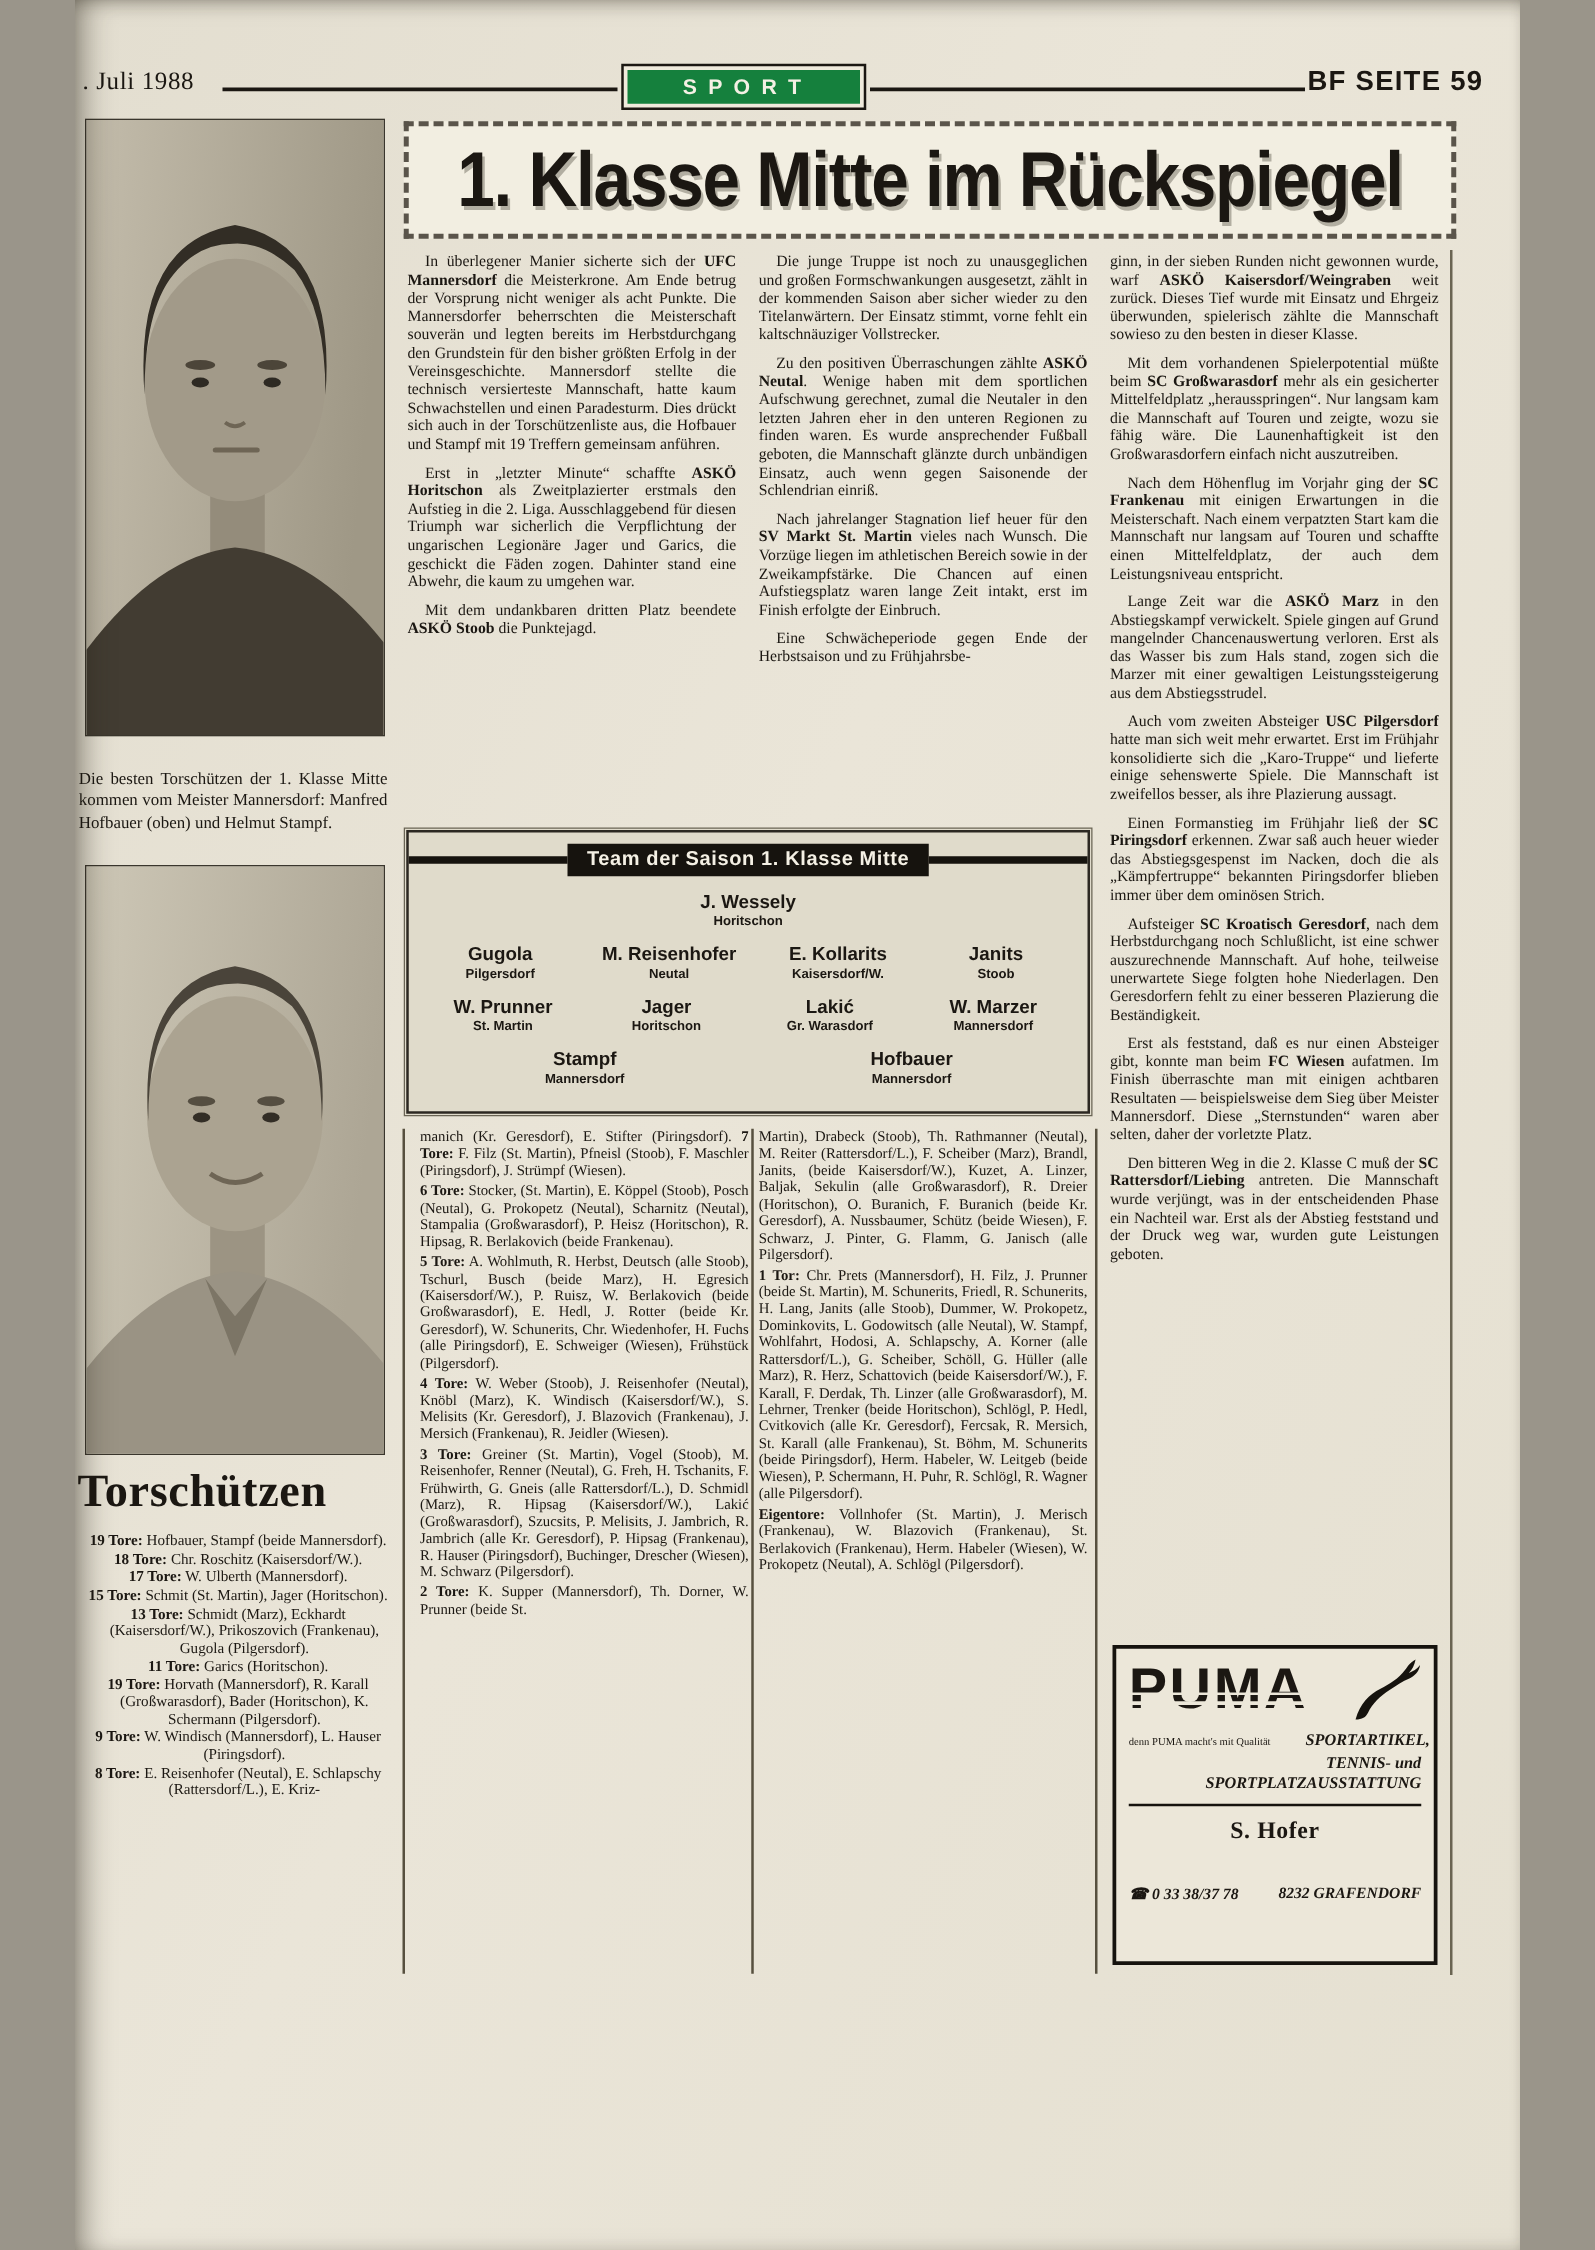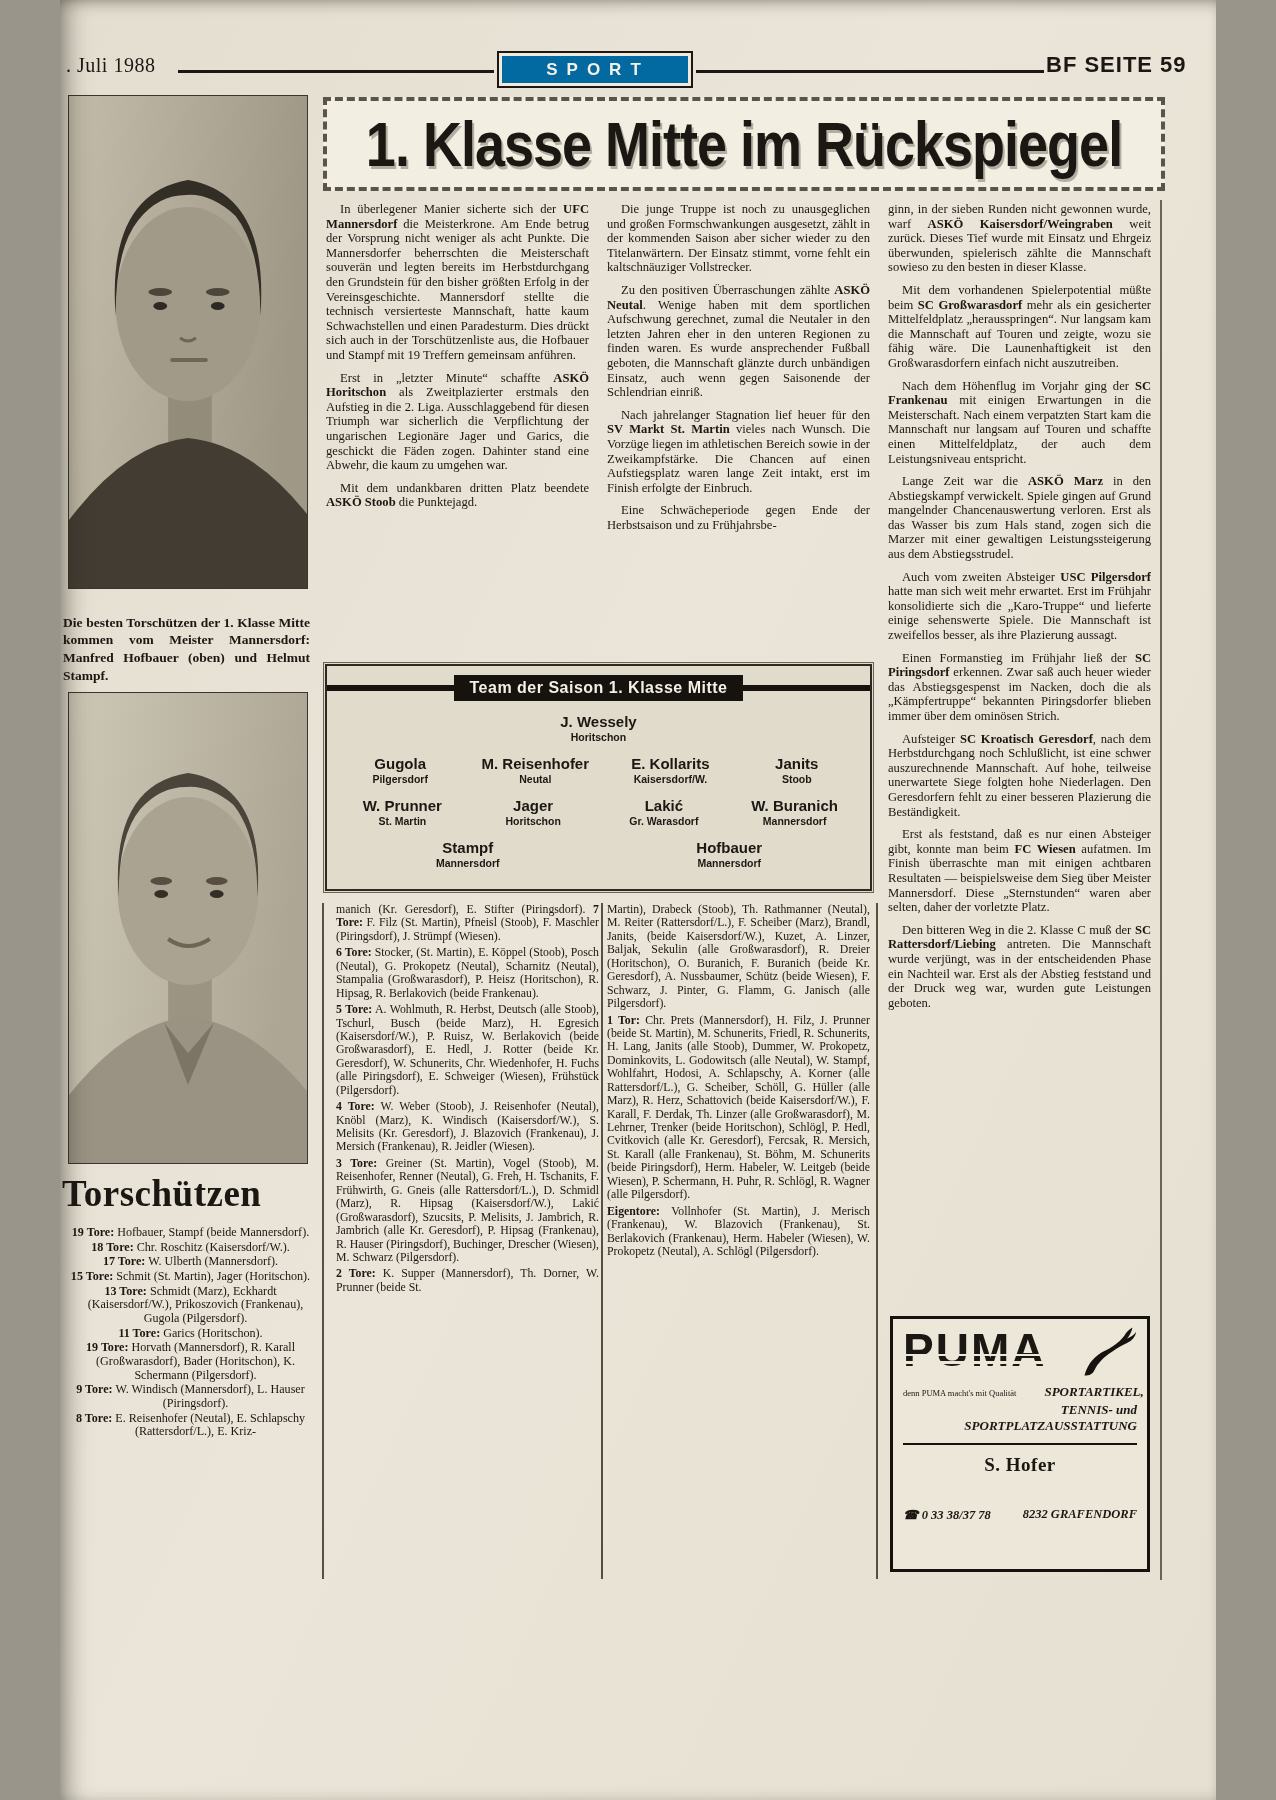--- a/index.html
+++ b/index.html
@@ -12,40 +12,40 @@
     content:"";position:absolute;inset:0;pointer-events:none;z-index:50;
     box-shadow:inset 16px 2px 26px -12px rgba(35,30,18,.55), inset -4px -4px 16px -12px rgba(35,30,18,.30), inset 0 10px 16px -12px rgba(35,30,18,.45);
   }
 
   
   .hdr-date{position:absolute;left:6px;top:54px;font-size:20px;letter-spacing:.5px;}
   .hrule{position:absolute;height:3px;background:#1b1712;}
   .hr-left{left:118px;top:70px;width:316px;}
   .hr-right{left:636px;top:70px;width:348px;}
   .sport-box{position:absolute;left:437px;top:51px;width:196px;height:37px;border:2.5px solid #1b1712;background:#efead c;padding:3px;box-sizing:border-box;background:#efeadc;}
-  .sport-inner{height:100%;background:#0369a1;color:#f4f0e4;display:flex;align-items:center;justify-content:center;
+  .sport-inner{height:100%;background:#15803d;color:#f4f0e4;display:flex;align-items:center;justify-content:center;
     font-family:"Liberation Sans",sans-serif;font-weight:700;font-size:17px;letter-spacing:9px;padding-left:6px;}
   .hdr-page{position:absolute;left:986px;top:52px;font-family:"Liberation Sans",sans-serif;font-weight:700;font-size:22px;letter-spacing:1px;}
 
   
   .headline-box{
     position:absolute;left:263px;top:97px;width:842px;height:94px;box-sizing:border-box;
     background:#f2eee1;border:4px dashed #5a544a;display:flex;align-items:center;justify-content:center;overflow:hidden;
   }
   .headline-box h1{
     margin:0;font-family:"Liberation Sans",sans-serif;font-weight:700;font-size:54px;letter-spacing:-1px;white-space:nowrap;
     transform:scaleY(1.15);text-shadow:2px 3px 0 rgba(60,54,44,.35);
   }
 
   
   .photo{position:absolute;left:8px;width:238px;border:1px solid #3a362d;background:#b5afa0;overflow:hidden;}
   .photo-1{top:95px;height:492px;}
   .photo-2{top:692px;height:470px;}
   .photo svg{display:block;width:100%;height:100%;}
-  .caption{position:absolute;left:3px;top:600px;width:247px;font-weight:700;font-size:13.5px;line-height:1.32;text-align:justify;}
+  .caption{position:absolute;left:3px;top:600px;width:247px;font-weight:400;font-size:13.5px;line-height:1.32;text-align:justify;}
 
   
   .textcol{position:absolute;top:202px;width:263px;font-size:12.6px;line-height:1.16;text-align:justify;overflow:hidden;}
   .col-1{left:266px;height:458px;}
   .col-2{left:547px;height:458px;}
   .col-3{left:828px;height:1106px;}
   .textcol p{margin:0 0 8px;}
   .textcol p.ind{text-indent:14px;}
 
   
@@ -225,21 +225,21 @@
           </div>
           <div class="team-player">
             <div class="tp-name">Jager</div>
             <div class="tp-club">Horitschon</div>
           </div>
           <div class="team-player">
             <div class="tp-name">Lakić</div>
             <div class="tp-club">Gr. Warasdorf</div>
           </div>
           <div class="team-player">
-            <div class="tp-name">W. Buranich</div>
+            <div class="tp-name">W. Marzer</div>
             <div class="tp-club">Mannersdorf</div>
           </div>
         </div>
         <div class="team-row team-row-2">
           <div class="team-player">
             <div class="tp-name">Stampf</div>
             <div class="tp-club">Mannersdorf</div>
           </div>
           <div class="team-player">
             <div class="tp-name">Hofbauer</div>

